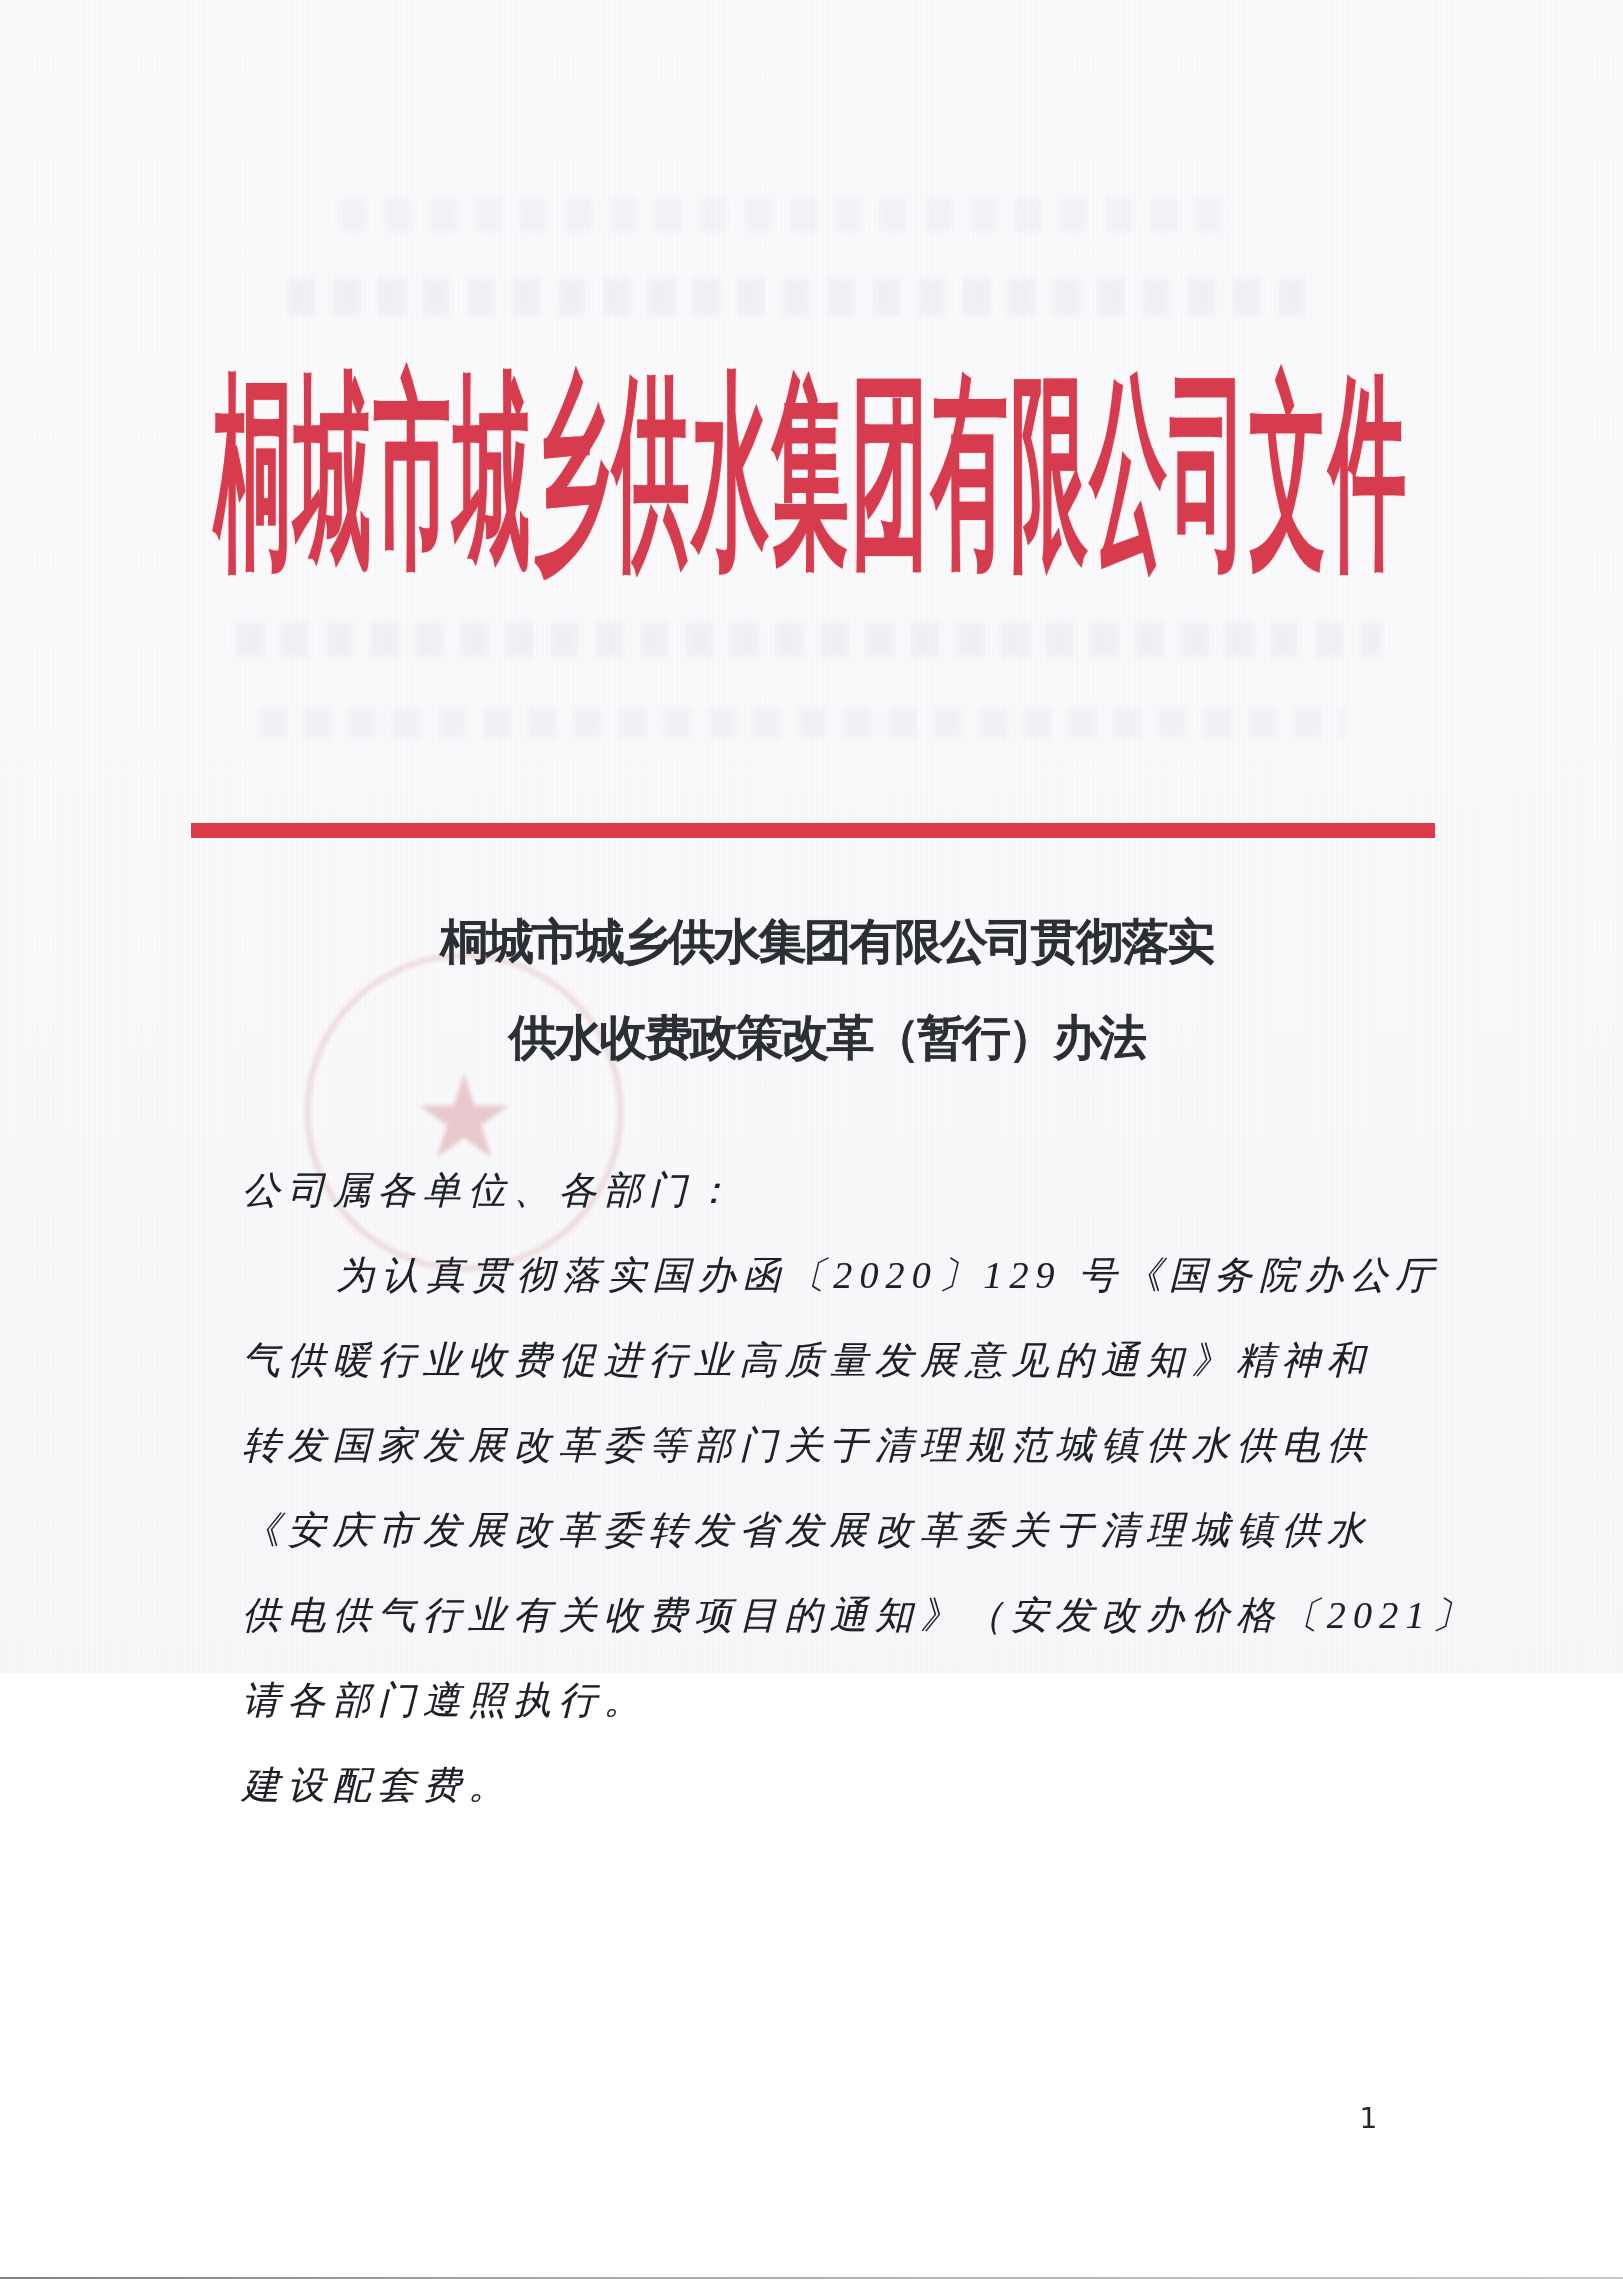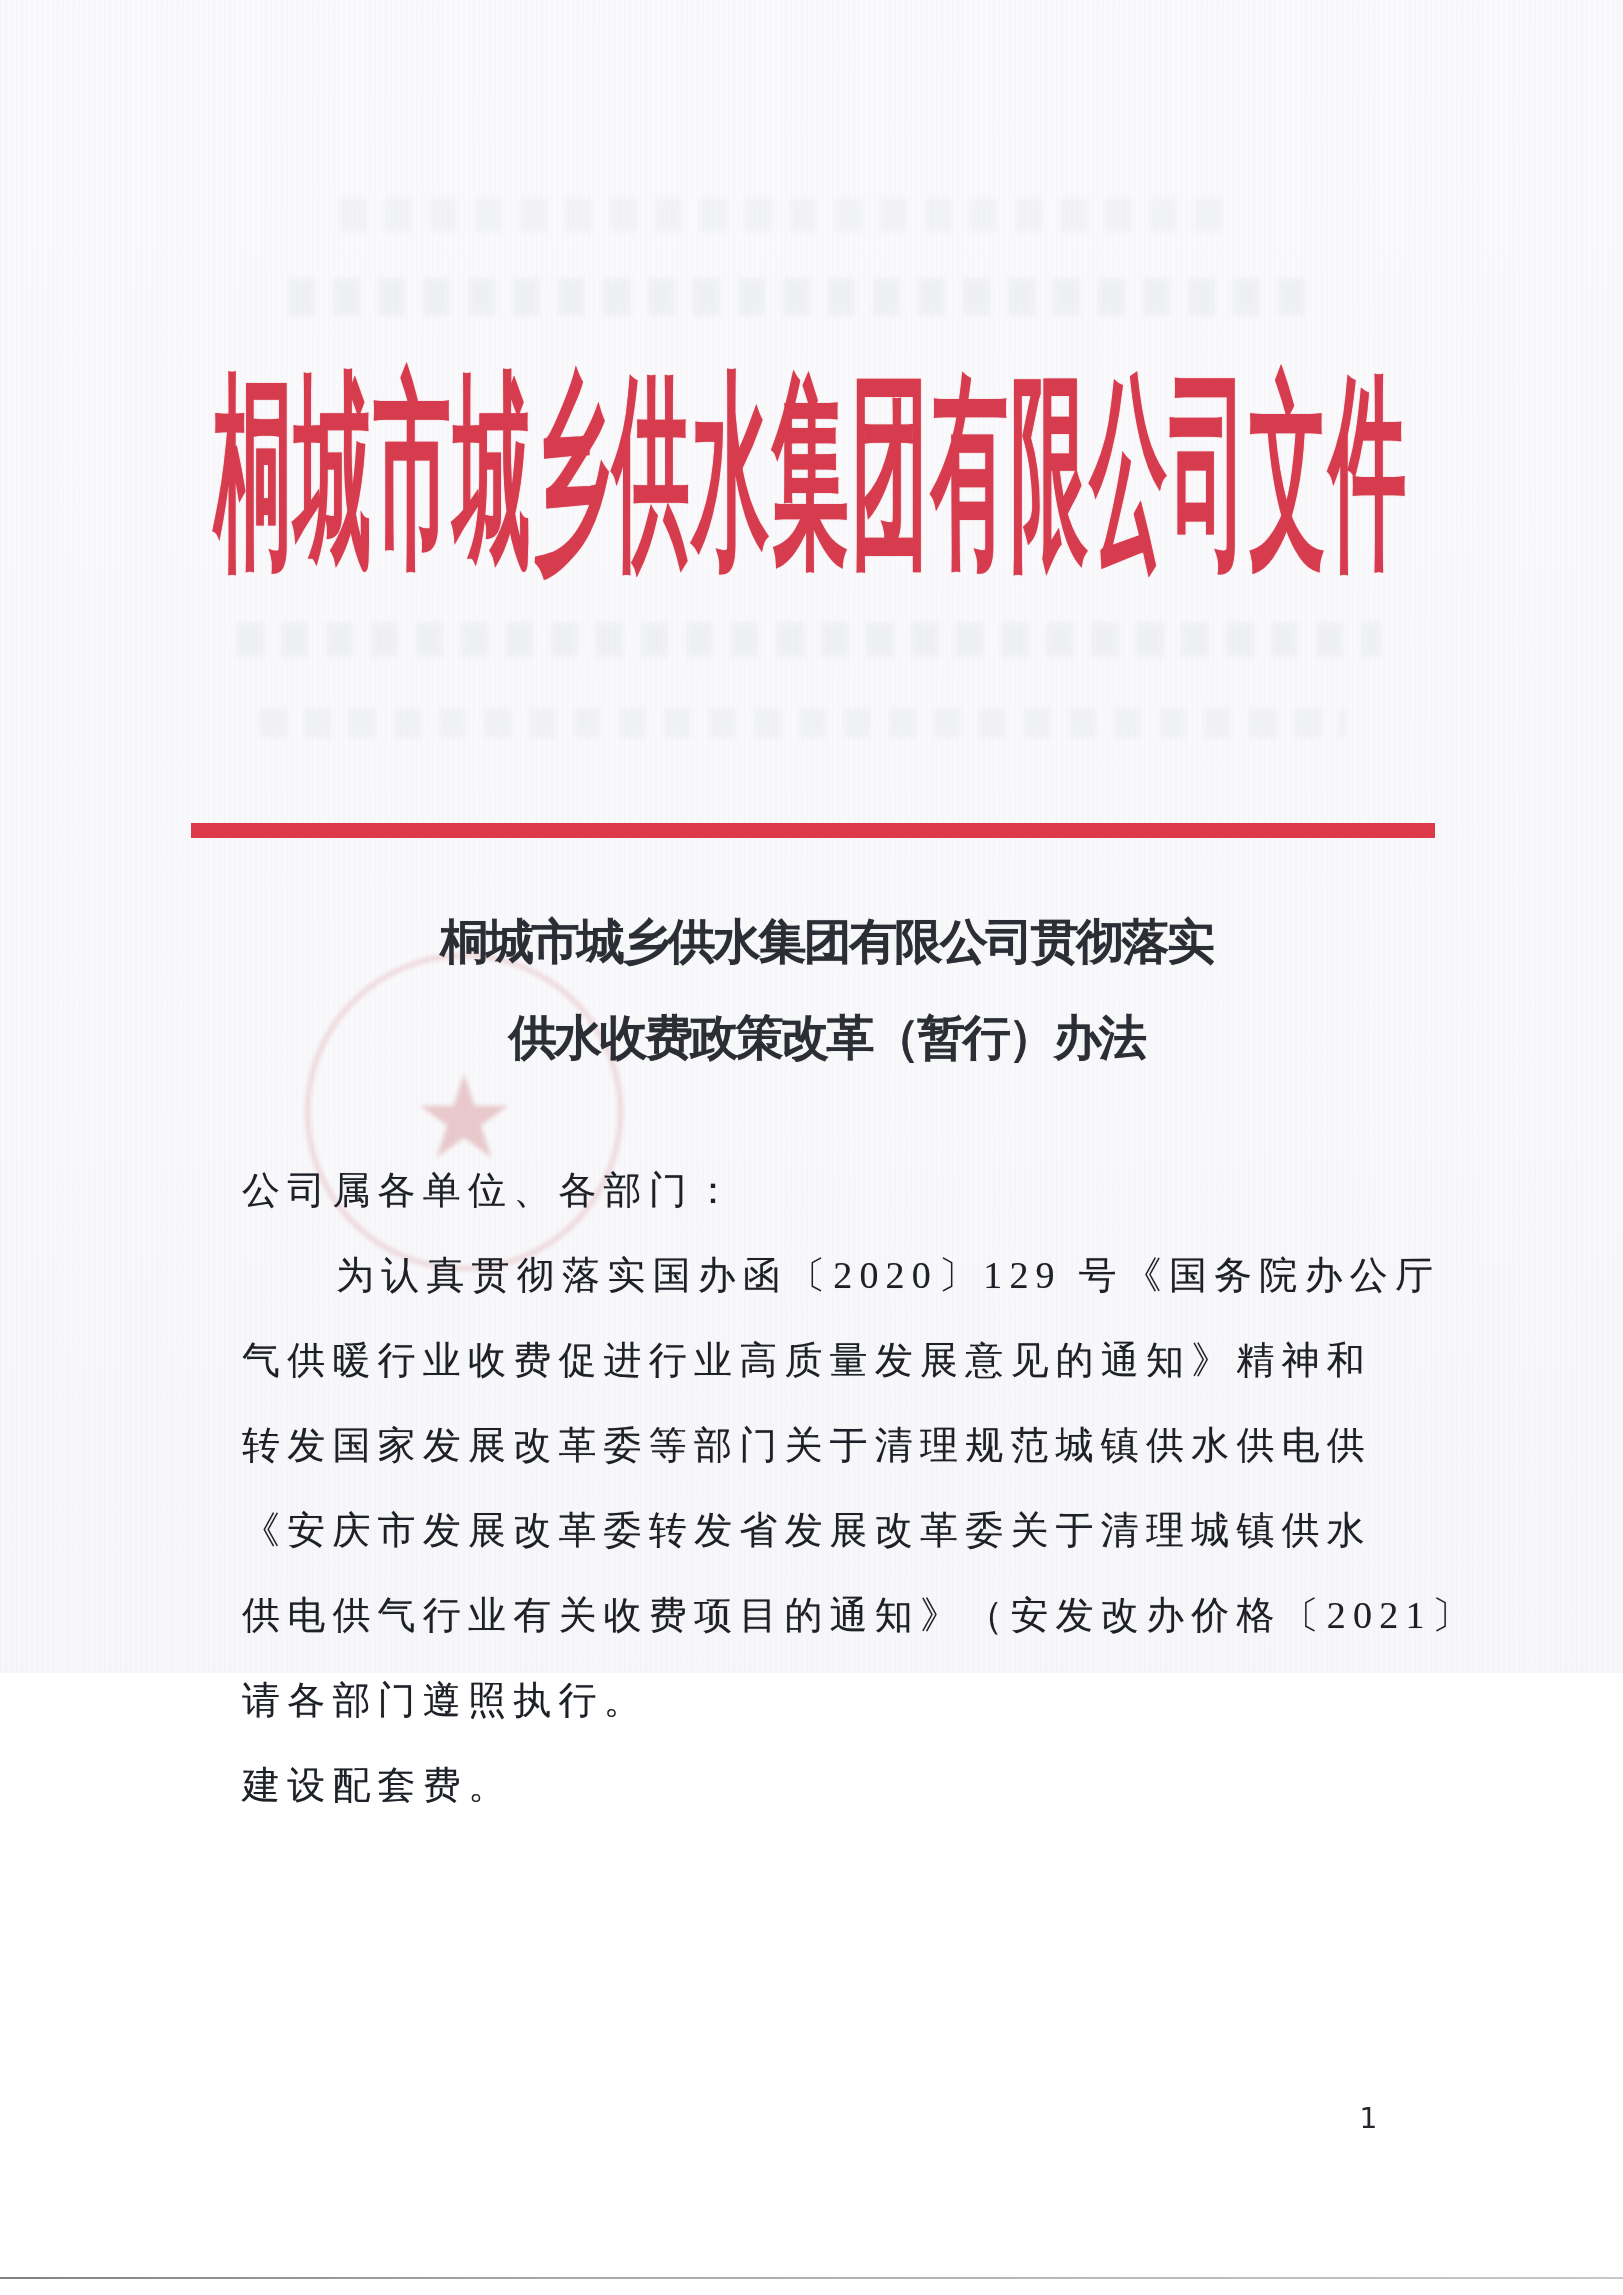--- a/index.html
+++ b/index.html
@@ -87,20 +87,21 @@
   
   .body-block{
     position:absolute;left:242px;top:1148px;width:1172px;
   }
   .body-line{
     font-size:38px;line-height:85px;
     letter-spacing:7.2px;
     color:#1d2026;
     white-space:nowrap;
     text-shadow:0 0 0.7px rgba(30,33,40,.4);
+    font-style:italic;
   }
   .body-line.indent{text-indent:94px;}
   
   .page-num{
     position:absolute;left:1339px;top:2102px;width:59px;
     text-align:center;
     font-family:"DejaVu Sans","Liberation Sans",sans-serif;
     font-size:28px;line-height:33px;
     color:#24262b;
   }

